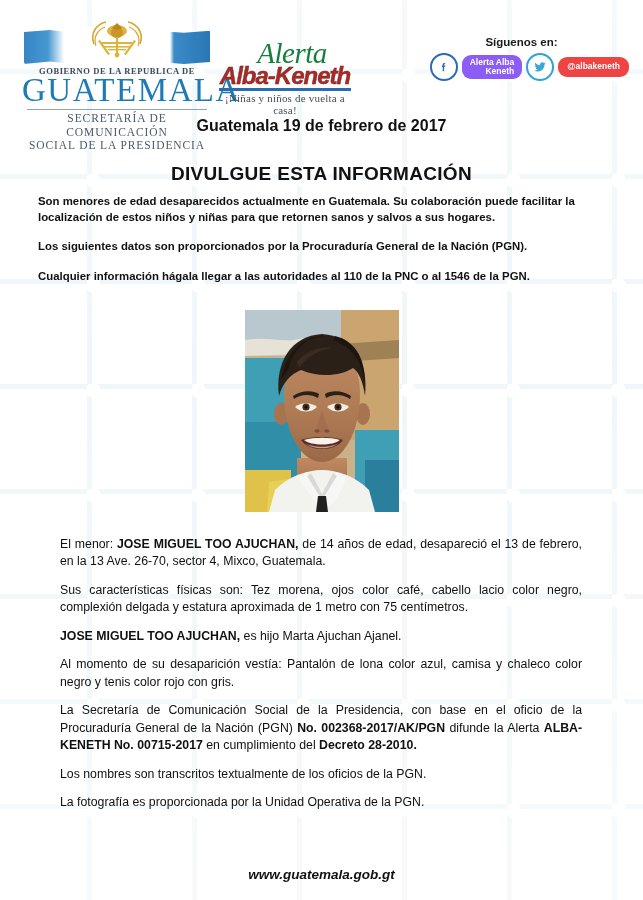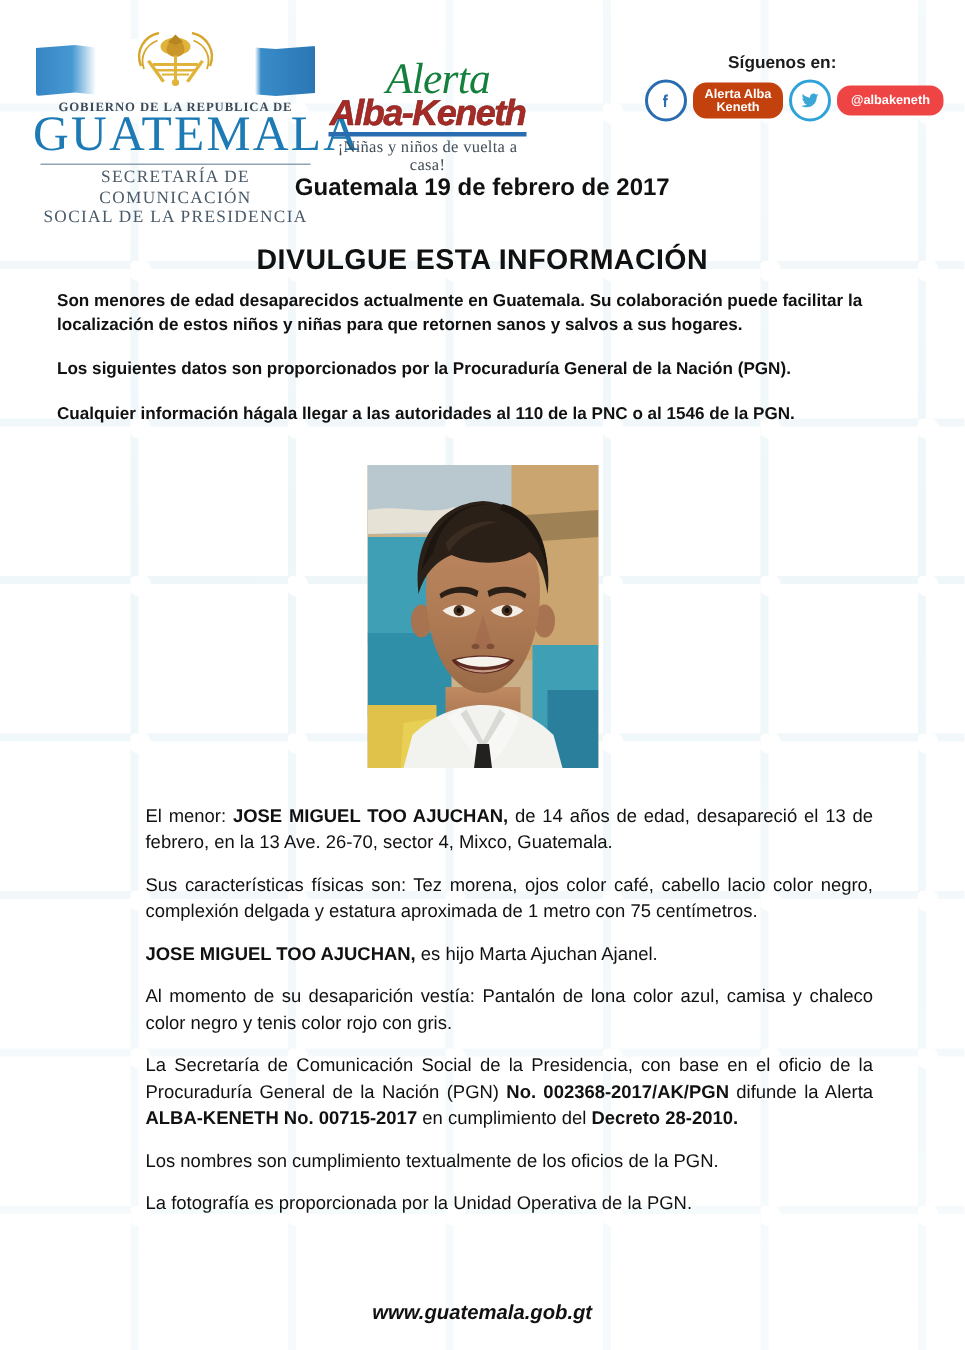--- a/index.html
+++ b/index.html
@@ -216,21 +216,21 @@
   .pill {
     font-size: 8.5px;
     font-weight: bold;
     color: #ffffff;
     border-radius: 9px;
     padding: 3px 8px;
     line-height: 1.08;
     text-align: center;
     white-space: pre-line;
   }
-  .pill.fb { background: #c2410c; }
+  .pill.fb { background: #8b5cf6; text-align: right; }
   .pill.tw { background: #ef4444; padding: 5px 9px; }
 
   
   #date-line {
     position: absolute;
     top: 117px; left: 0; right: 0;
     text-align: center;
     font-size: 16px;
     font-weight: bold;
     color: #111;
@@ -287,21 +287,20 @@
     top: 536px;
     left: 60px;
     width: 522px;
   }
   .body-p {
     font-size: 12.3px;
     color: #111;
     line-height: 1.42;
     margin-bottom: 11px;
     text-align: justify;
-    margin-left: 37px;
   }
   .body-p b { font-weight: bold; }
   .body-p.nojust { text-align: left; }
 
   #site-url {
     position: absolute;
     top: 867px;
     left: 0; right: 0;
     text-align: center;
     font-size: 13.5px;
@@ -461,19 +460,19 @@
     <div class="body-p nojust">
       <b>JOSE MIGUEL TOO AJUCHAN,</b><span> es hijo Marta Ajuchan Ajanel.</span>
     </div>
 
     <div class="body-p">Al momento de su desaparición vestía: Pantalón de lona color azul, camisa y chaleco color negro y tenis color rojo con gris.</div>
 
     <div class="body-p">
       <span>La Secretaría de Comunicación Social de la Presidencia, con base en el oficio de la Procuraduría General de la Nación (PGN) </span><b>No. 002368-2017/AK/PGN</b><span> difunde la Alerta </span><b>ALBA-KENETH No. 00715-2017</b><span> en cumplimiento del </span><b>Decreto 28-2010.</b>
     </div>
 
-    <div class="body-p nojust">Los nombres son cumplimiento textualmente de los oficios de la PGN.</div>
+    <div class="body-p nojust">Los nombres son transcritos textualmente de los oficios de la PGN.</div>
     <div class="body-p nojust">La fotografía es proporcionada por la Unidad Operativa de la PGN.</div>
   </div>
 
   <div id="site-url">www.guatemala.gob.gt</div>
 
 </div>
 
 </body></html>

